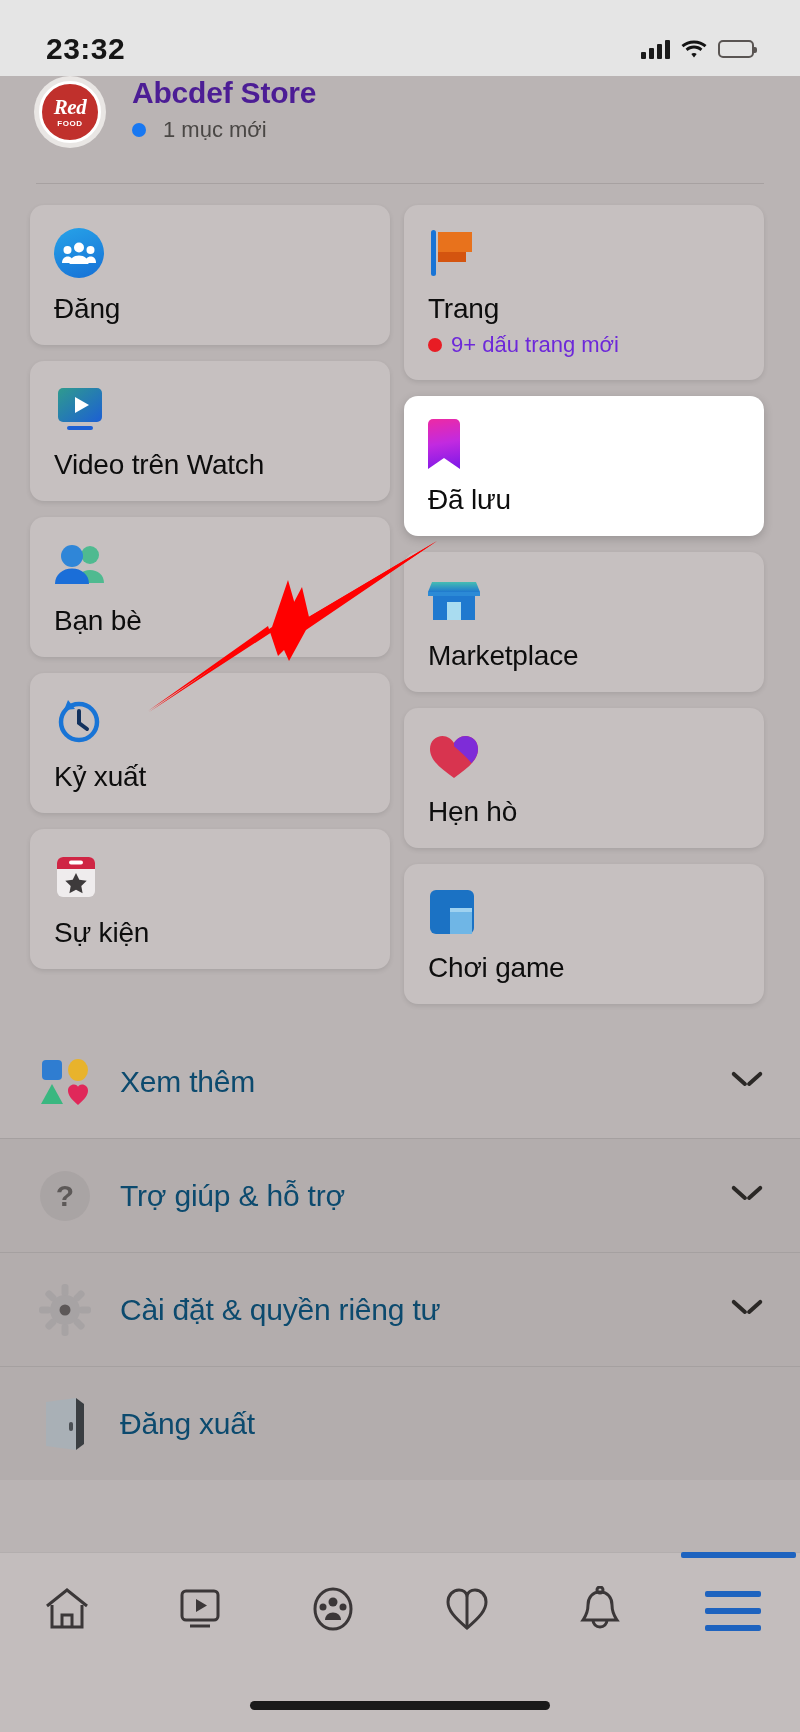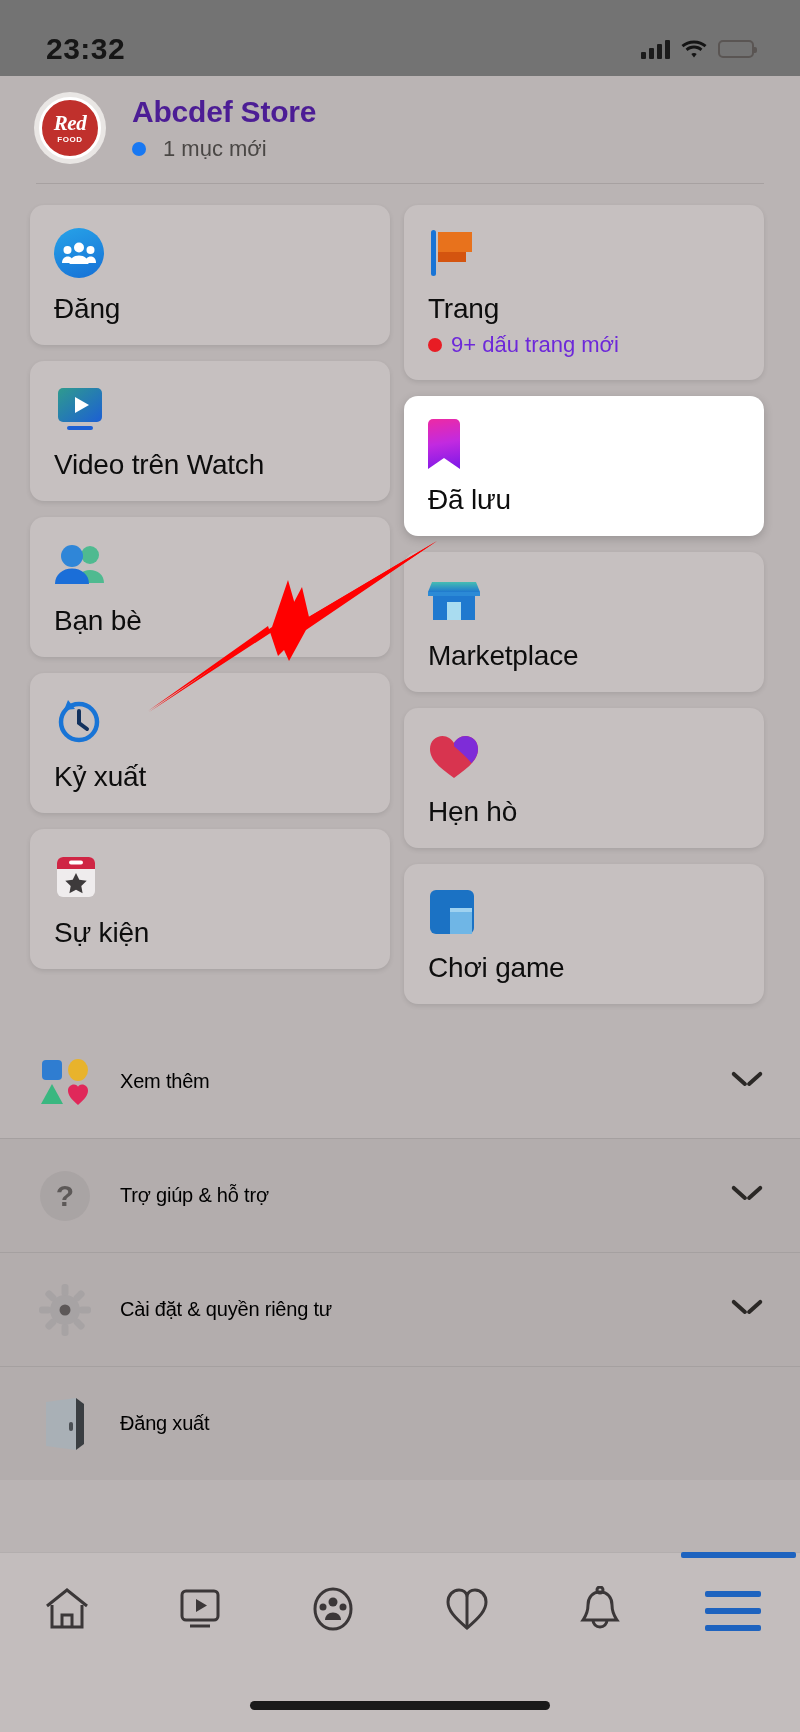--- a/index.html
+++ b/index.html
@@ -13,21 +13,21 @@
     position: relative;
     width: 800px; height: 1732px;
     background: #bab4b4;
   }
 
   
   .statusbar {
     position: absolute; top: 0; left: 0; width: 800px; height: 76px;
     display: flex; align-items: center; justify-content: space-between;
     padding: 22px 46px 0 46px;
-    background: #737373;
+    background: #e5e5e5;
   }
   .clock { font-size: 30px; font-weight: 600; color: #161616; letter-spacing: .5px; }
   .status-icons { display: flex; align-items: center; gap: 11px; }
   .bars { display: flex; align-items: flex-end; gap: 3px; height: 20px; }
   .bars i { display: block; width: 5px; background: #1b1b1b; border-radius: 1px; }
   .bars i:nth-child(1) { height: 7px; }
   .bars i:nth-child(2) { height: 11px; }
   .bars i:nth-child(3) { height: 15px; }
   .bars i:nth-child(4) { height: 19px; }
   .wifi { width: 26px; height: 20px; position: relative; }
@@ -37,21 +37,21 @@
   }
   .battery .fill { height: 100%; width: 32%; background: #e8b500; border-radius: 2px; }
   .battery:after {
     content: ""; position: absolute; right: -5px; top: 5px;
     width: 3px; height: 6px; background: #5a5553; border-radius: 0 2px 2px 0;
   }
 
   
   .header {
     position: absolute; top: 76px; left: 0; width: 800px; height: 104px;
-    display: flex; align-items: center; padding: 0 34px;
+    display: flex; padding: 0 34px;
   }
   .avatar {
     width: 72px; height: 72px; border-radius: 50%;
     background: #e9e6e4;
     display: flex; align-items: center; justify-content: center;
     flex-shrink: 0;
   }
   .avatar-inner {
     width: 62px; height: 62px; border-radius: 50%;
     background: #c0302c;
@@ -129,21 +129,21 @@
   
   .list { position: absolute; left: 0; width: 800px; }
   .row {
     display: flex; align-items: center;
     height: 113px; padding: 0 36px;
     position: relative;
   }
   .row .rowicon { width: 58px; display: flex; align-items: center; justify-content: center; flex-shrink: 0; }
   .row .rowlabel {
     flex: 1; margin-left: 26px;
-    font-size: 20px; color: #000000; letter-spacing: -.2px;
+    font-size: 30px; color: #0c4a6e; letter-spacing: -.2px;
   }
   .chev { width: 34px; height: 34px; position: relative; flex-shrink: 0; }
   .chev:before, .chev:after {
     content: ""; position: absolute; top: 12px; width: 19px; height: 3.5px;
     background: #2b2826; border-radius: 2px;
   }
   .chev:before { left: 0; transform: rotate(42deg); }
   .chev:after { right: 0; transform: rotate(-42deg); }
   .row-sep { height: 1px; background: rgba(0,0,0,.11); width: 100%; }
   .shaded { background: rgba(0,0,0,.035); }

